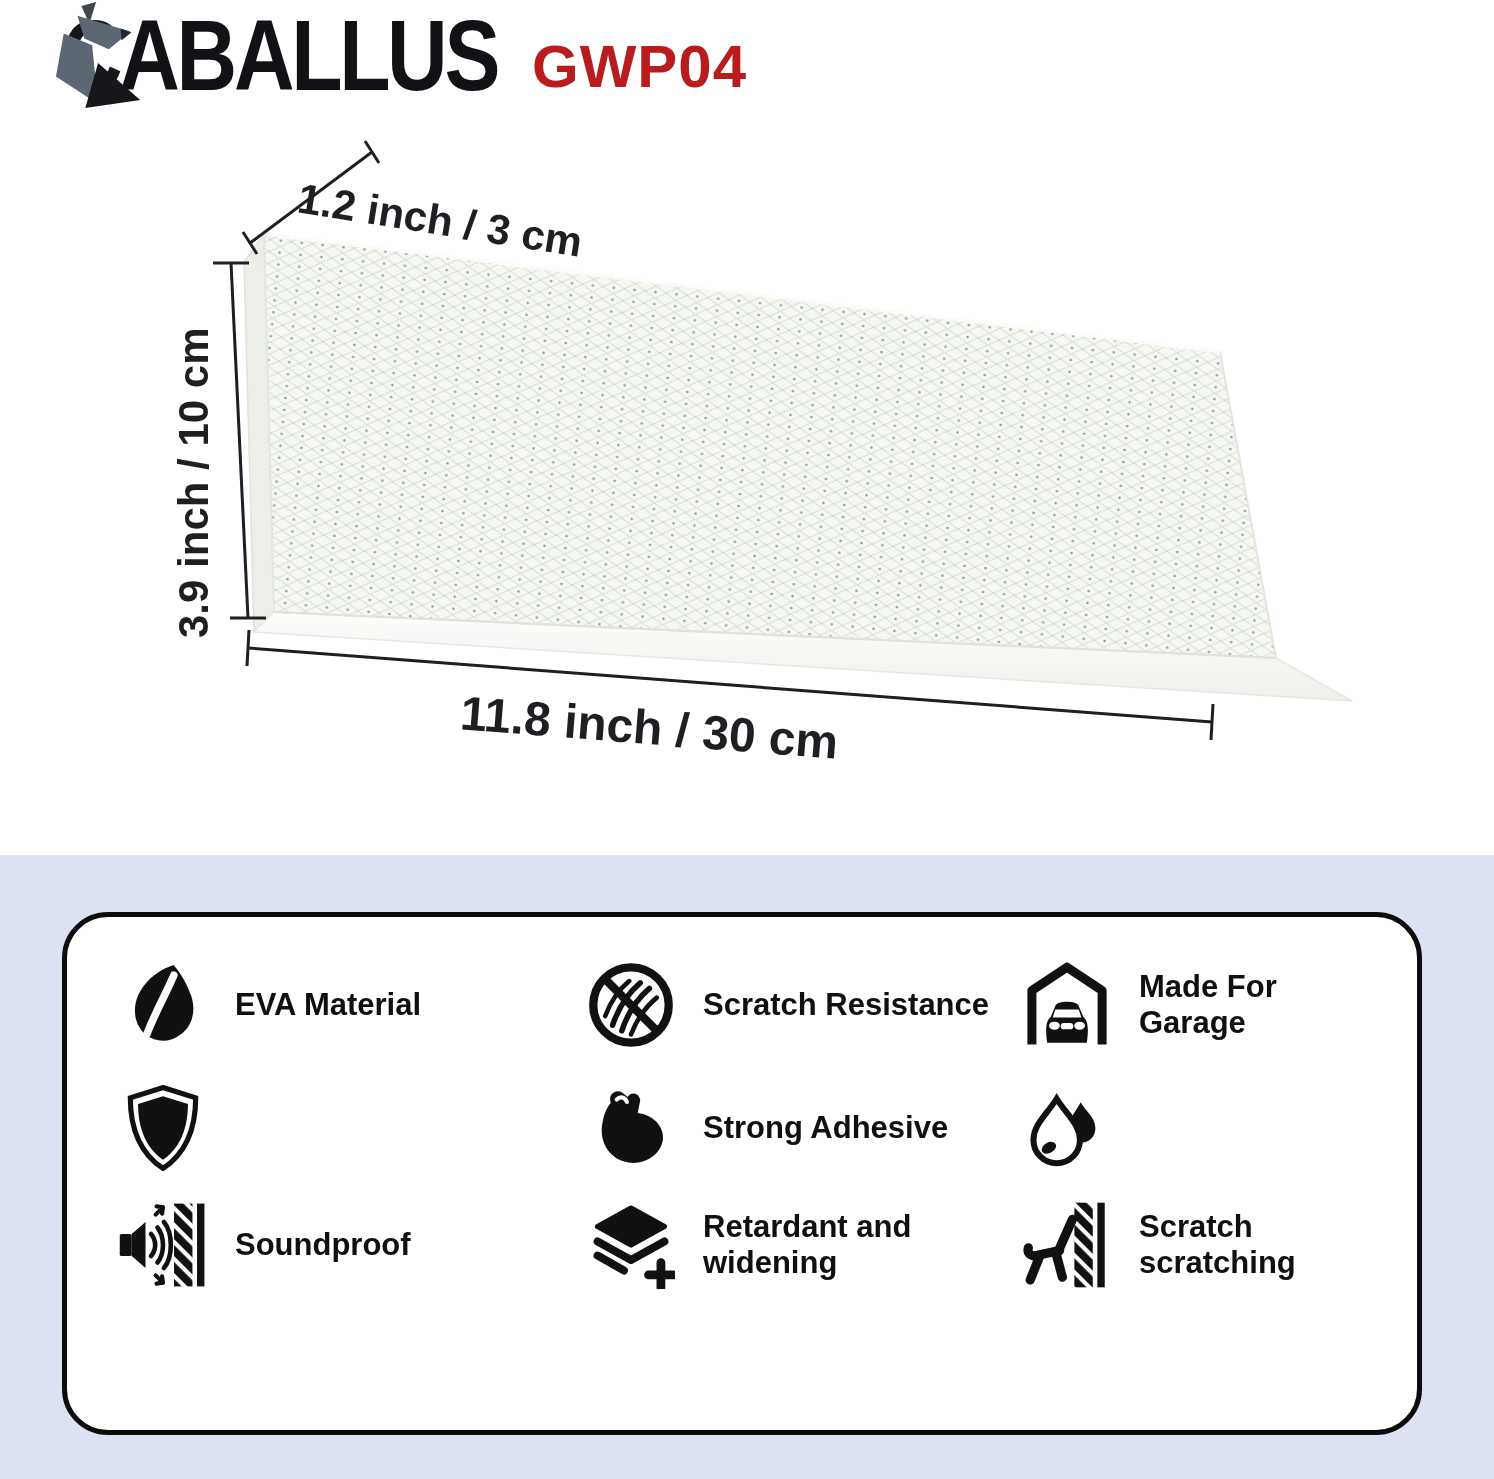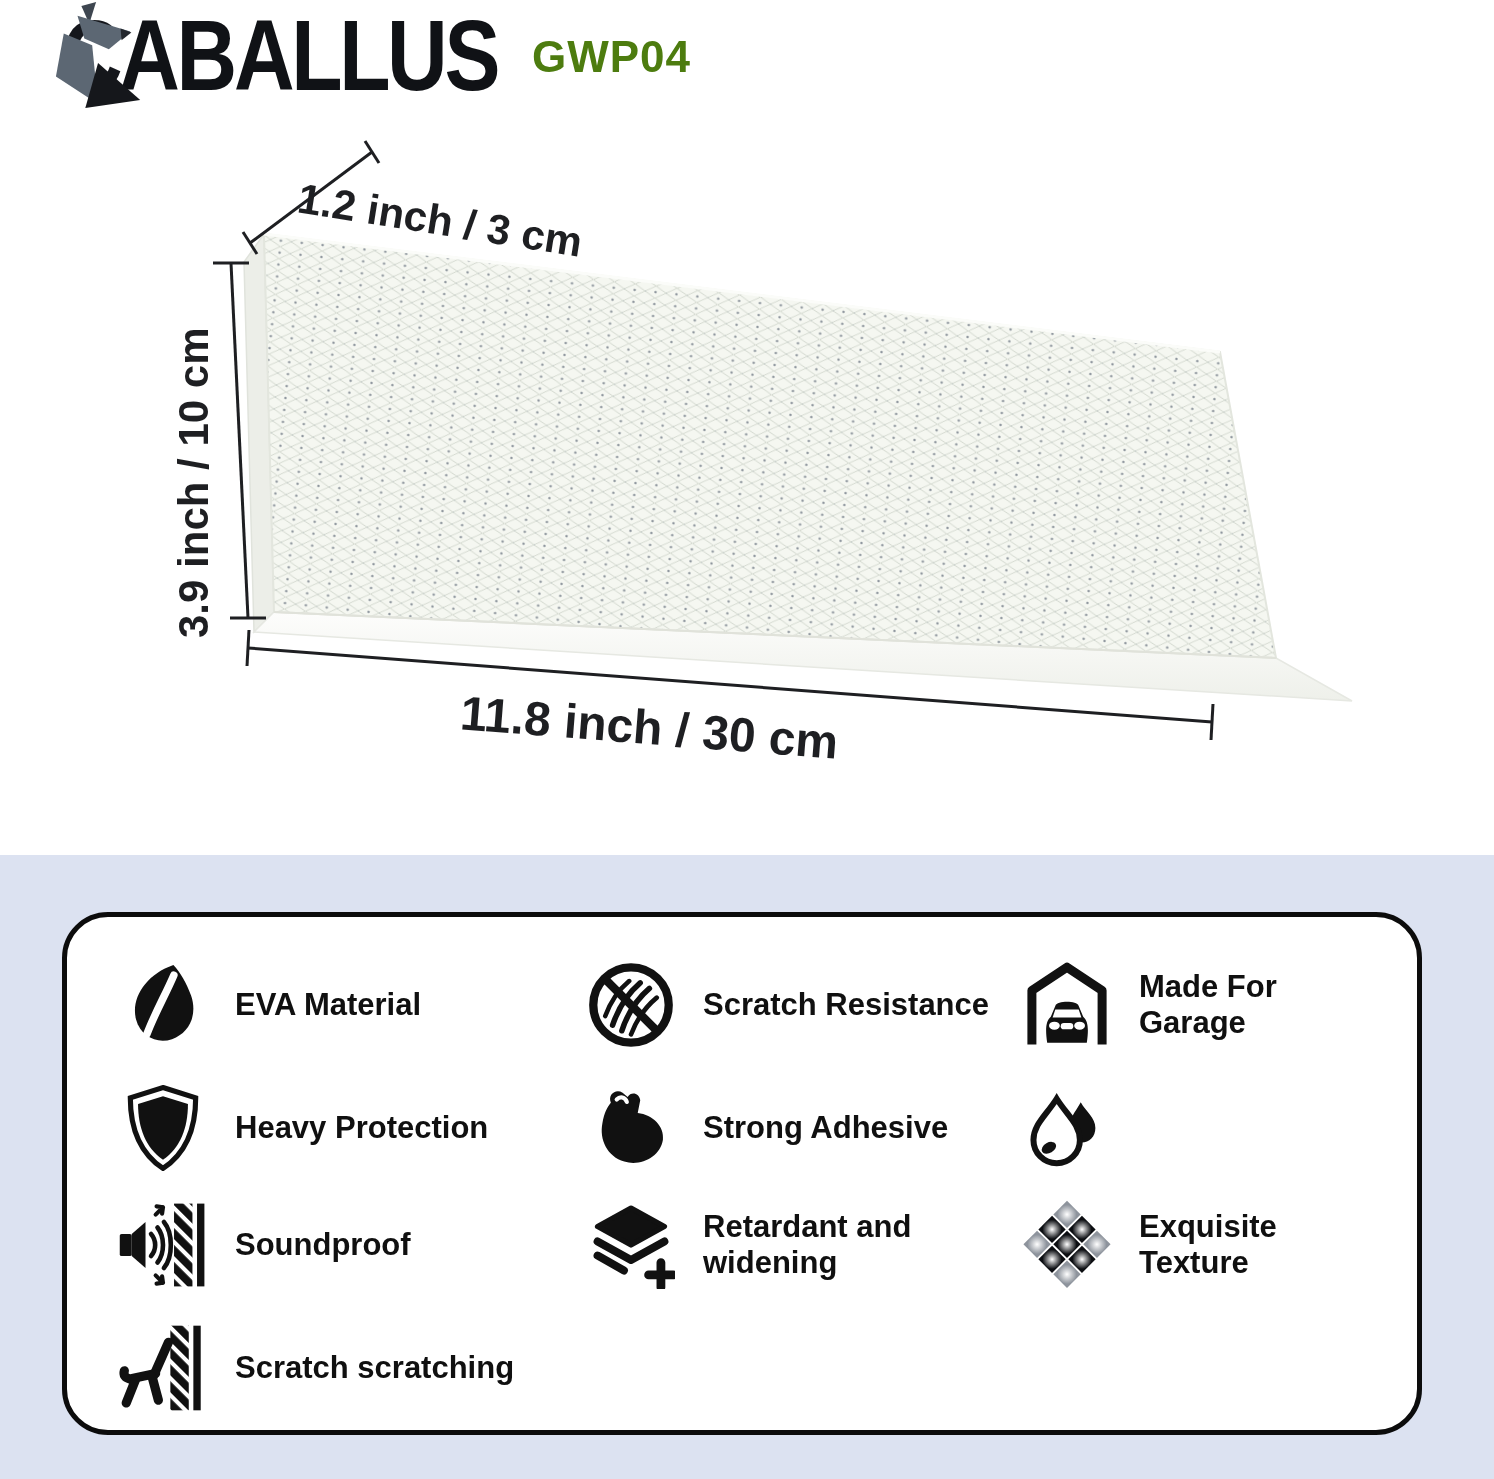--- a/index.html
+++ b/index.html
@@ -5,21 +5,21 @@
   html,body{margin:0;padding:0;background:#ffffff;}
   body{font-family:"Liberation Sans", sans-serif;}
   .page{position:relative;width:1494px;height:1479px;background:#ffffff;overflow:hidden;margin:0 auto;}
 
   
   .brand-row{position:absolute;left:62px;top:4px;height:112px;}
   .wordmark{position:absolute;left:0;top:0;font-size:100px;font-weight:900;letter-spacing:-4px;
             color:#101216;transform:scaleX(.84);transform-origin:left top;line-height:1.02;white-space:nowrap;}
   .brand-c{color:#15171c;}
   .horse{position:absolute;left:-10px;top:-2px;z-index:3;}
-  .model{position:absolute;left:532px;top:32px;font-size:44px;font-weight:700;color:#4d7c0f;letter-spacing:1px;}
+  .model{position:absolute;left:532px;top:32px;font-size:60px;font-weight:700;color:#b91c1c;letter-spacing:1px;}
 
   
   .product-svg{position:absolute;left:0;top:0;width:1494px;height:860px;}
   .dim-label{font-family:"Liberation Sans", sans-serif;font-weight:700;fill:#1e1f22;}
 
   
   .blue-band{position:absolute;left:0;top:855px;width:1494px;height:624px;background:#dce2f1;}
   .feature-panel{position:absolute;left:62px;top:912px;width:1360px;height:523px;background:#ffffff;
                  border:5px solid #0c0c0c;border-radius:46px;box-sizing:border-box;
                  display:grid;grid-template-columns:468px 436px 1fr;
@@ -252,21 +252,20 @@
         </span>
       <span class="f-label">Made For Garage</span>
     </div>
 
     <div class="feature">
       <span class="f-icon">
           <svg width="86" height="90" viewBox="0 0 100 100">
             <use href="#ic-shield"></use>
           </svg>
         </span>
-      <span class="f-label">Heavy Protection</span>
     </div>
 
     <div class="feature">
       <span class="f-icon">
           <svg width="84" height="88" viewBox="0 0 100 100">
             <use href="#ic-muscle"></use>
           </svg>
         </span>
       <span class="f-label">Strong Adhesive</span>
     </div>
@@ -290,28 +289,20 @@
       <span class="f-icon">
           <svg width="88" height="92" viewBox="0 0 100 100">
             <use href="#ic-layers"></use>
           </svg>
         </span>
       <span class="f-label">Retardant and widening</span>
     </div>
     <div class="feature">
       <span class="f-icon">
           <svg width="92" height="92" viewBox="0 0 100 100">
-            <use href="#ic-texture"></use>
-          </svg>
-        </span>
-      <span class="f-label">Exquisite Texture</span>
-    </div>
-    <div class="feature">
-      <span class="f-icon">
-          <svg width="92" height="92" viewBox="0 0 100 100">
             <use href="#ic-chairwall"></use>
           </svg>
         </span>
       <span class="f-label">Scratch scratching</span>
     </div>
 
   </div>
 </div>
 
 </body></html>

